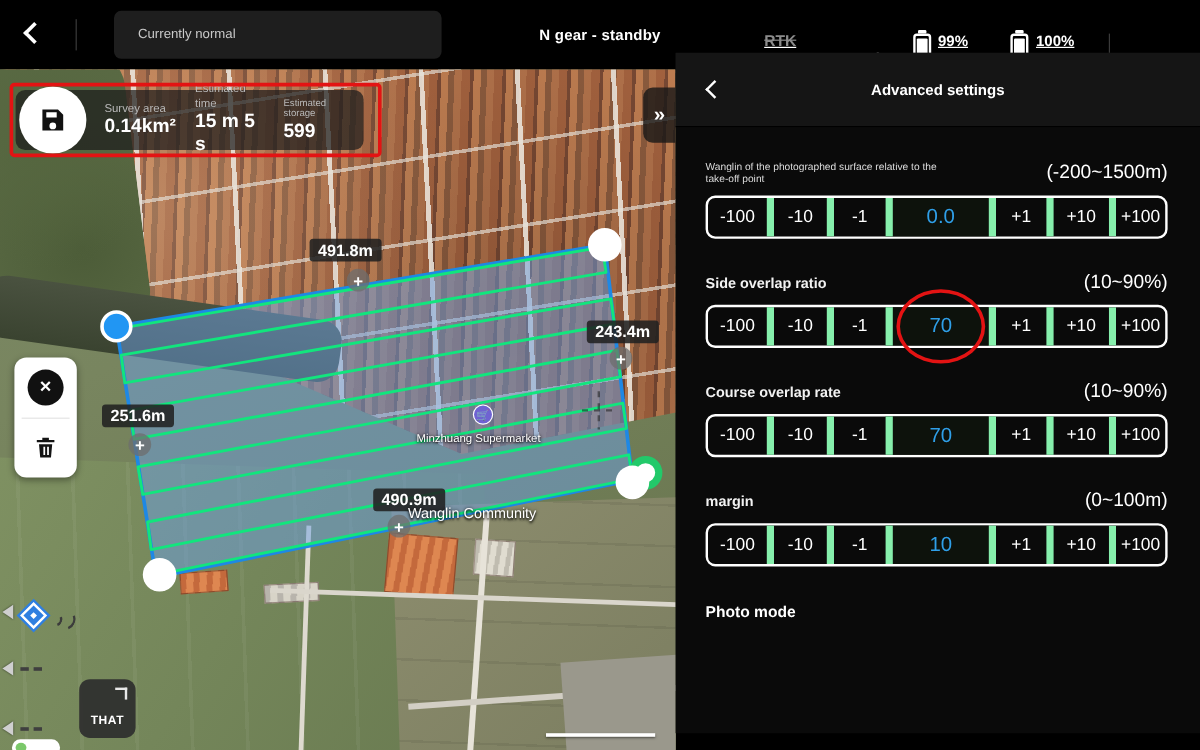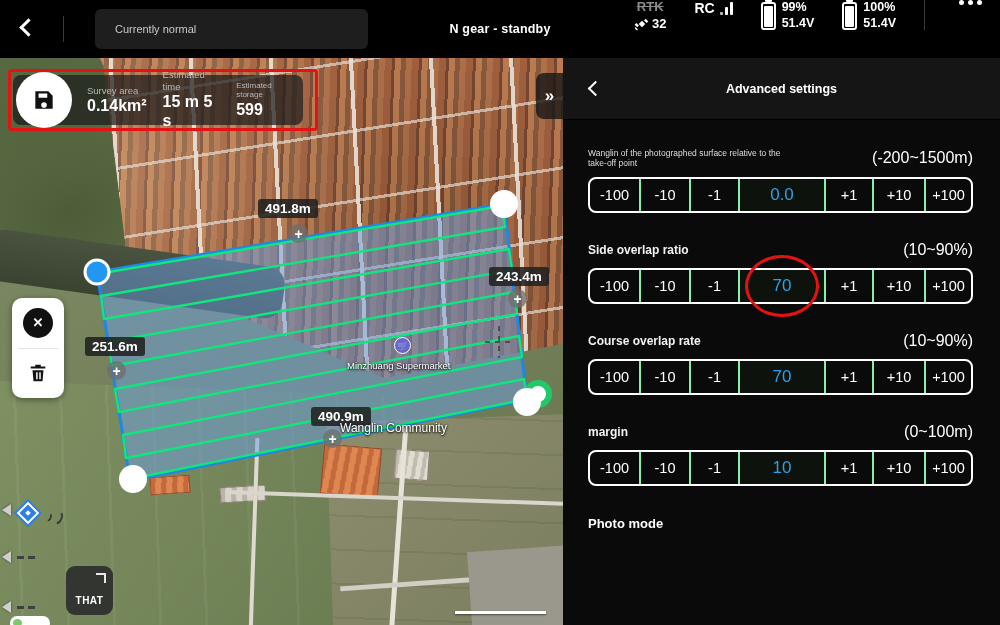--- a/index.html
+++ b/index.html
@@ -5,21 +5,21 @@
   html,body{margin:0;padding:0;background:#000;}
   *{box-sizing:border-box;font-family:"Liberation Sans",sans-serif;}
   #app{position:relative;width:1000px;height:625px;background:#000;overflow:hidden;}
 
   
   .topbar{position:absolute;left:0;top:0;width:1000px;height:58px;background:#000;color:#fff;}
   .back-chevron{position:absolute;left:22px;top:21px;width:13px;height:13px;border-left:3px solid #fff;border-bottom:3px solid #fff;transform:rotate(45deg);}
   .tb-divider{position:absolute;left:63px;top:16px;width:1px;height:26px;background:#3a3a3a;}
   .status-pill{position:absolute;left:95px;top:9px;width:273px;height:40px;background:#1e1e1e;border-radius:6px;display:flex;align-items:center;padding-left:20px;color:#c9c9c9;font-size:11px;}
   .mode-text{position:absolute;left:0;right:0;top:0;height:58px;display:flex;align-items:center;justify-content:center;font-size:12.5px;font-weight:bold;letter-spacing:.2px;}
-  .tb-right{position:absolute;right:12px;top:0;height:58px;display:flex;align-items:flex-start;gap:28px;}
+  .tb-right{position:absolute;right:12px;top:0;height:58px;display:flex;align-items:flex-end;gap:28px;text-decoration:underline;}
   .rtk-block{display:flex;flex-direction:column;align-items:center;line-height:1;}
   .rtk-label{color:#8b8b8b;font-weight:bold;font-size:13px;text-decoration:line-through;margin-bottom:3px;}
   .rtk-sat{display:flex;align-items:center;gap:3px;font-weight:bold;font-size:13px;}
   .rc-block{display:flex;align-items:center;gap:5px;font-weight:bold;font-size:14px;}
   .bars{display:flex;align-items:flex-end;gap:2px;height:13px;}
   .bars i{display:block;width:3px;background:#fff;border-radius:1px;}
   .bars i.b1{height:3px;background:#bbb;}
   .bars i.b2{height:8px;}
   .bars i.b3{height:13px;}
   .bat-block{display:flex;align-items:center;gap:6px;}
@@ -101,31 +101,31 @@
 
   .that-btn{position:absolute;left:66px;top:508px;z-index:5;width:47px;height:49px;background:rgba(46,46,46,.92);border-radius:9px;color:#fff;text-decoration:underline;}
   .that-btn .corner{position:absolute;right:7px;top:7px;width:10px;height:10px;border-top:2.5px solid #e8e8e8;border-right:2.5px solid #e8e8e8;}
   .that-btn .txt{position:absolute;left:0;right:0;bottom:9px;text-align:center;font-size:10px;font-weight:bold;letter-spacing:.5px;}
 
   .scale-bar{position:absolute;left:455px;top:553px;z-index:4;width:91px;height:3px;background:#fff;box-shadow:0 1px 2px rgba(0,0,0,.5);}
   .corner-pill{position:absolute;left:10px;top:558px;z-index:4;width:40px;height:14px;background:#fff;border-radius:7px;}
   .corner-pill i{position:absolute;left:3px;top:3px;width:9px;height:8px;border-radius:50%;background:#7bc86a;display:block;}
 
   
-  .rpanel{position:absolute;left:563px;top:58px;width:437px;height:567px;background:#0a0a0a;color:#fff;}
+  .rpanel{position:absolute;left:563px;top:44px;width:437px;height:567px;background:#0a0a0a;color:#fff;}
   .rheader{position:relative;height:62px;background:#151515;border-bottom:1px solid #000;}
   .rheader .back-chevron{left:27px;top:25px;width:11px;height:11px;border-width:2.5px;}
   .rtitle{position:absolute;left:0;right:0;top:0;height:62px;display:flex;align-items:center;justify-content:center;font-size:12.5px;font-weight:bold;}
   .rbody{padding:0 27px 0 25px;}
   .sec-head{display:flex;align-items:center;justify-content:space-between;margin-top:28px;margin-bottom:9px;}
   .sec-label{font-size:12px;font-weight:bold;color:#f2f2f2;}
   .sec-label.tiny{font-size:8.5px;font-weight:normal;color:#dedede;max-width:55%;}
   .sec-range{font-size:16px;color:#fff;}
   .stepper{display:flex;height:36px;border:2px solid #fff;border-radius:8px;overflow:visible;}
-  .cell{display:flex;align-items:center;justify-content:center;font-size:14.5px;color:#fff;border-left:2px solid #86efac;position:relative;}
+  .cell{display:flex;align-items:center;justify-content:center;font-size:14.5px;color:#fff;border-left:6px solid #86efac;position:relative;}
   .cell:first-child{border-left:none;border-radius:6px 0 0 6px;}
   .cell:last-child{border-radius:0 6px 6px 0;}
   .cell.w1{flex:0 0 49px;} .cell.w2{flex:0 0 50px;} .cell.w3{flex:0 0 49px;}
   .cell.val{flex:1 1 auto;background:#0d120c;color:#2f9fe8;font-weight:normal;font-size:17px;}
   .cell.w4{flex:0 0 48px;} .cell.w5{flex:0 0 52px;} .cell.w6{flex:0 0 47px;}
   .red-ellipse{position:absolute;left:50%;top:50%;transform:translate(-50%,-50%);width:74px;height:62px;border:3.5px solid #e31313;border-radius:50%;pointer-events:none;z-index:7;}
   .photo-label{margin-top:30px;font-size:13px;font-weight:bold;}
   .dropdown{position:relative;margin-top:13px;height:30px;border:2px solid #fff;border-radius:8px;display:flex;align-items:center;justify-content:center;}
   .dd-value{color:#2f9fe8;font-size:11px;}
   .dd-chevron{position:absolute;right:17px;top:8px;width:9px;height:9px;border-right:2px solid #fff;border-bottom:2px solid #fff;transform:rotate(45deg);}

